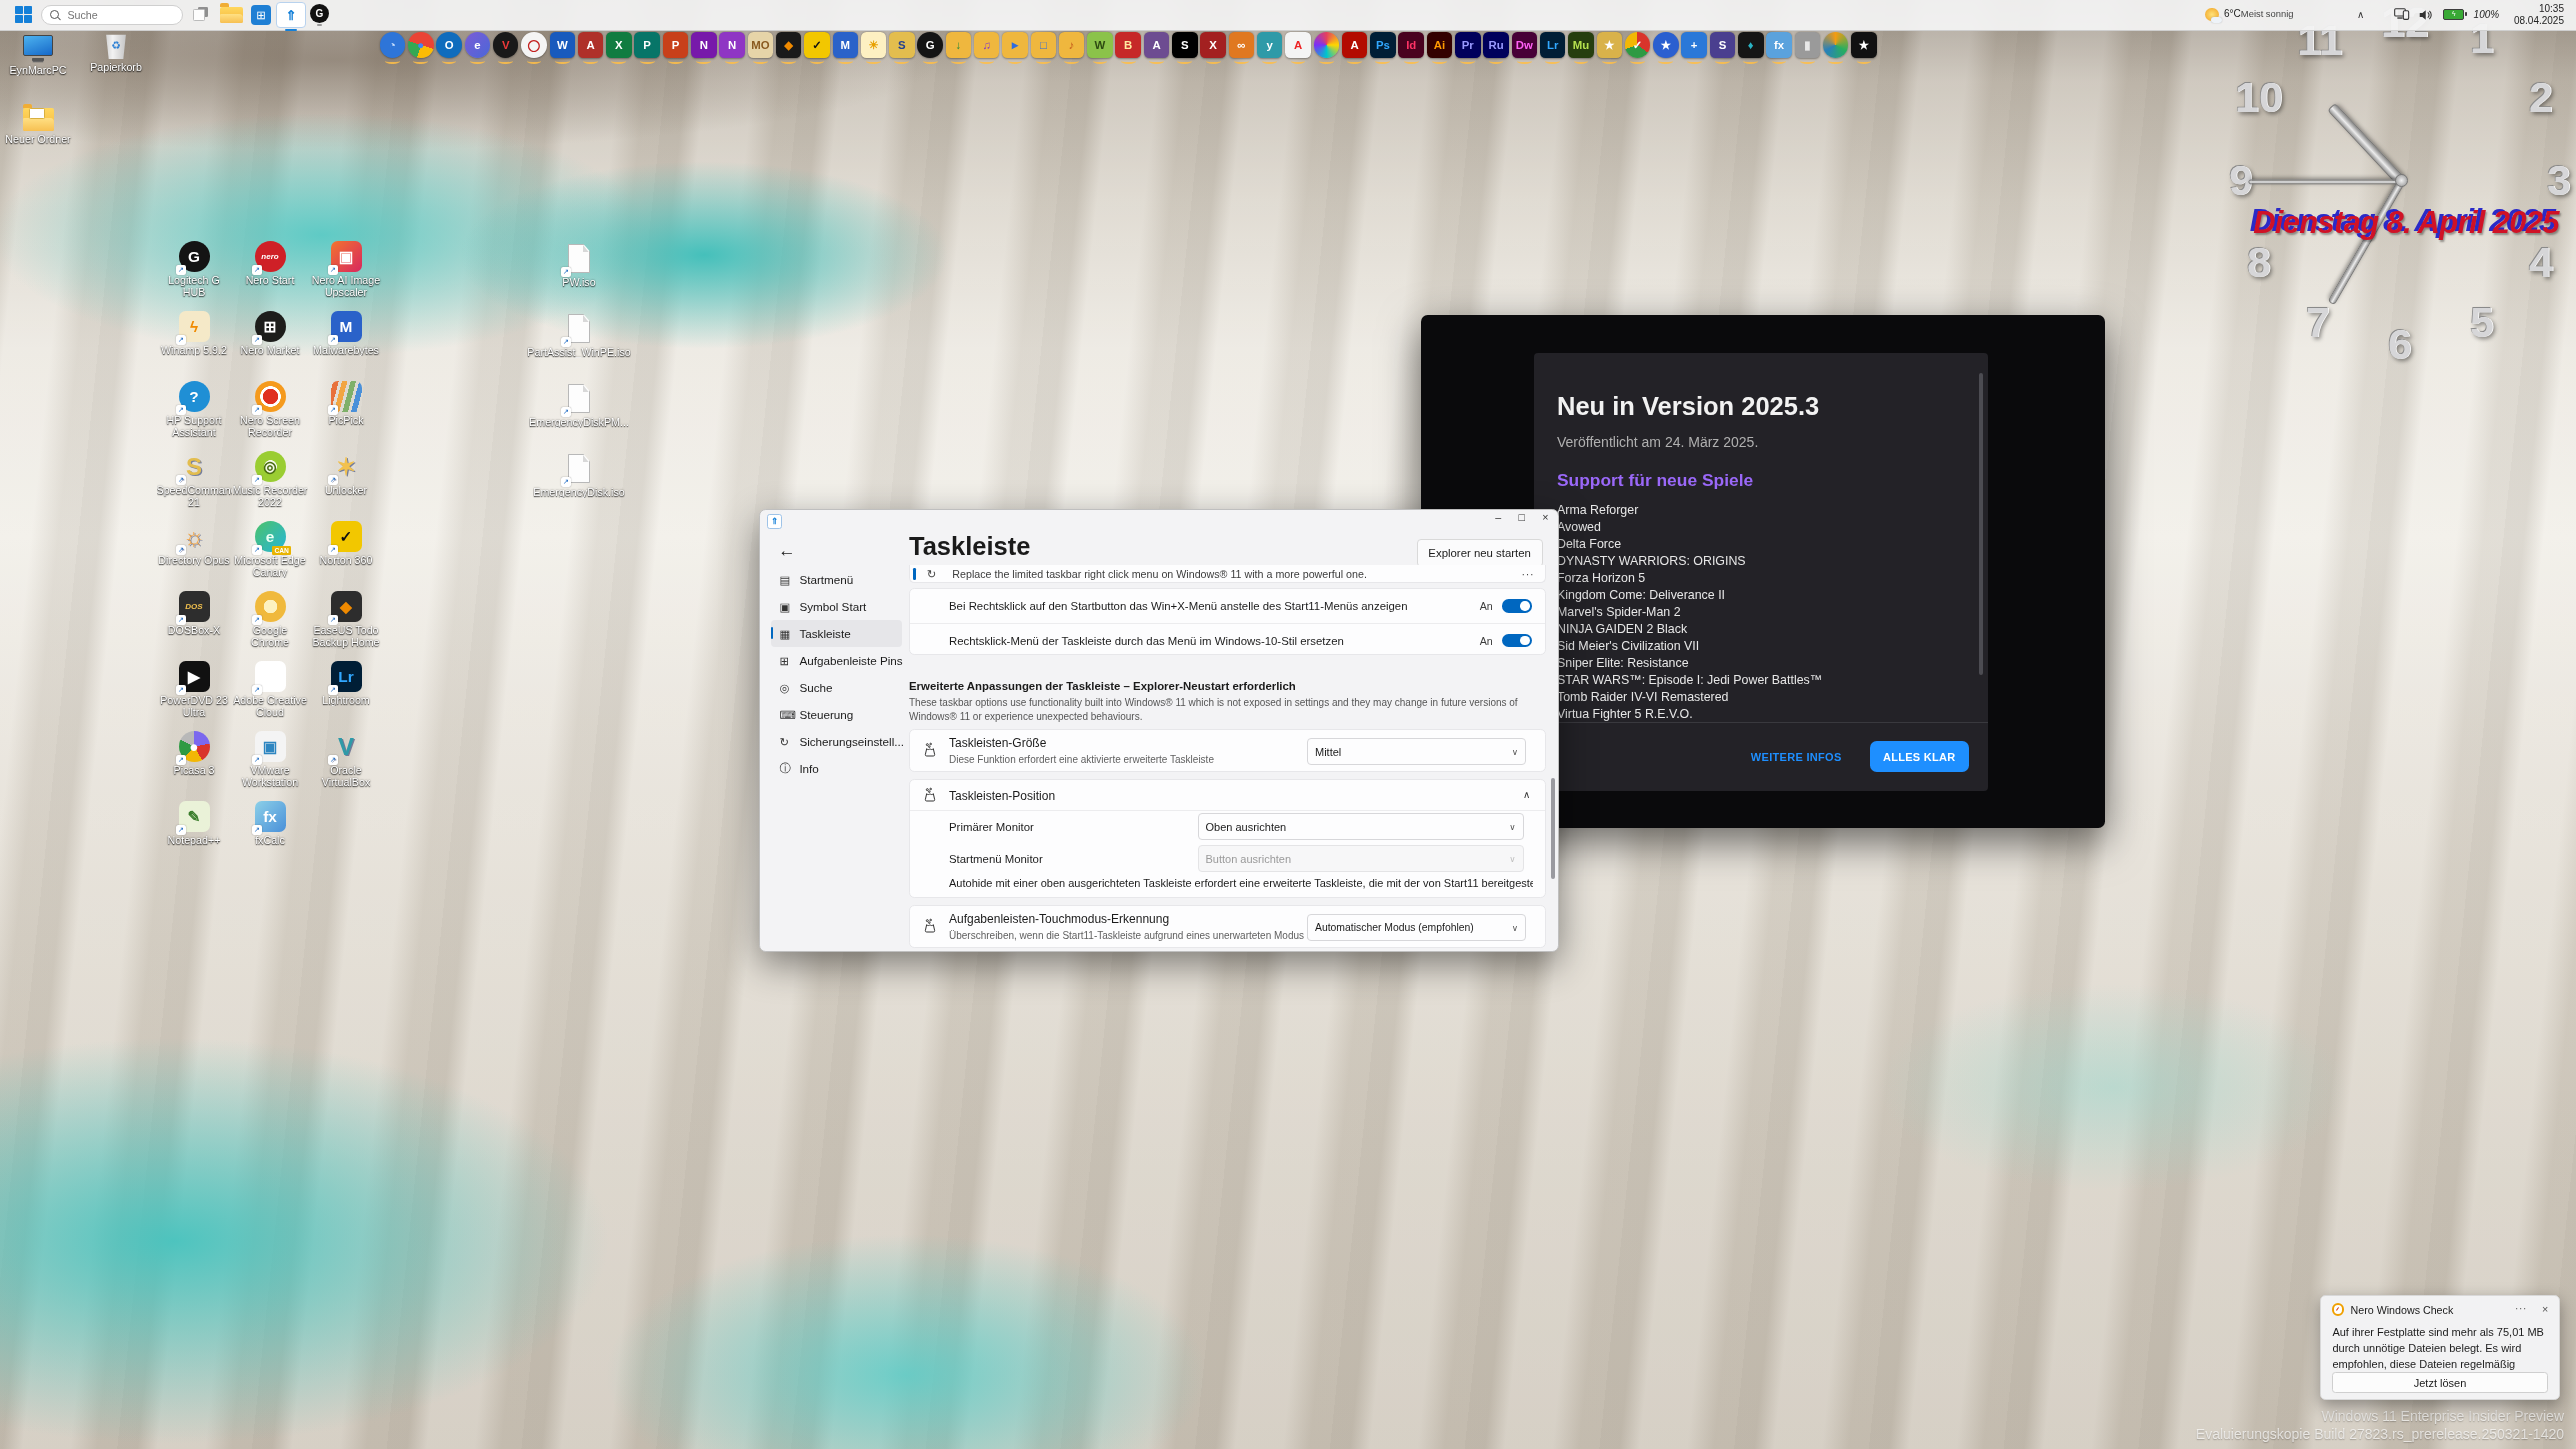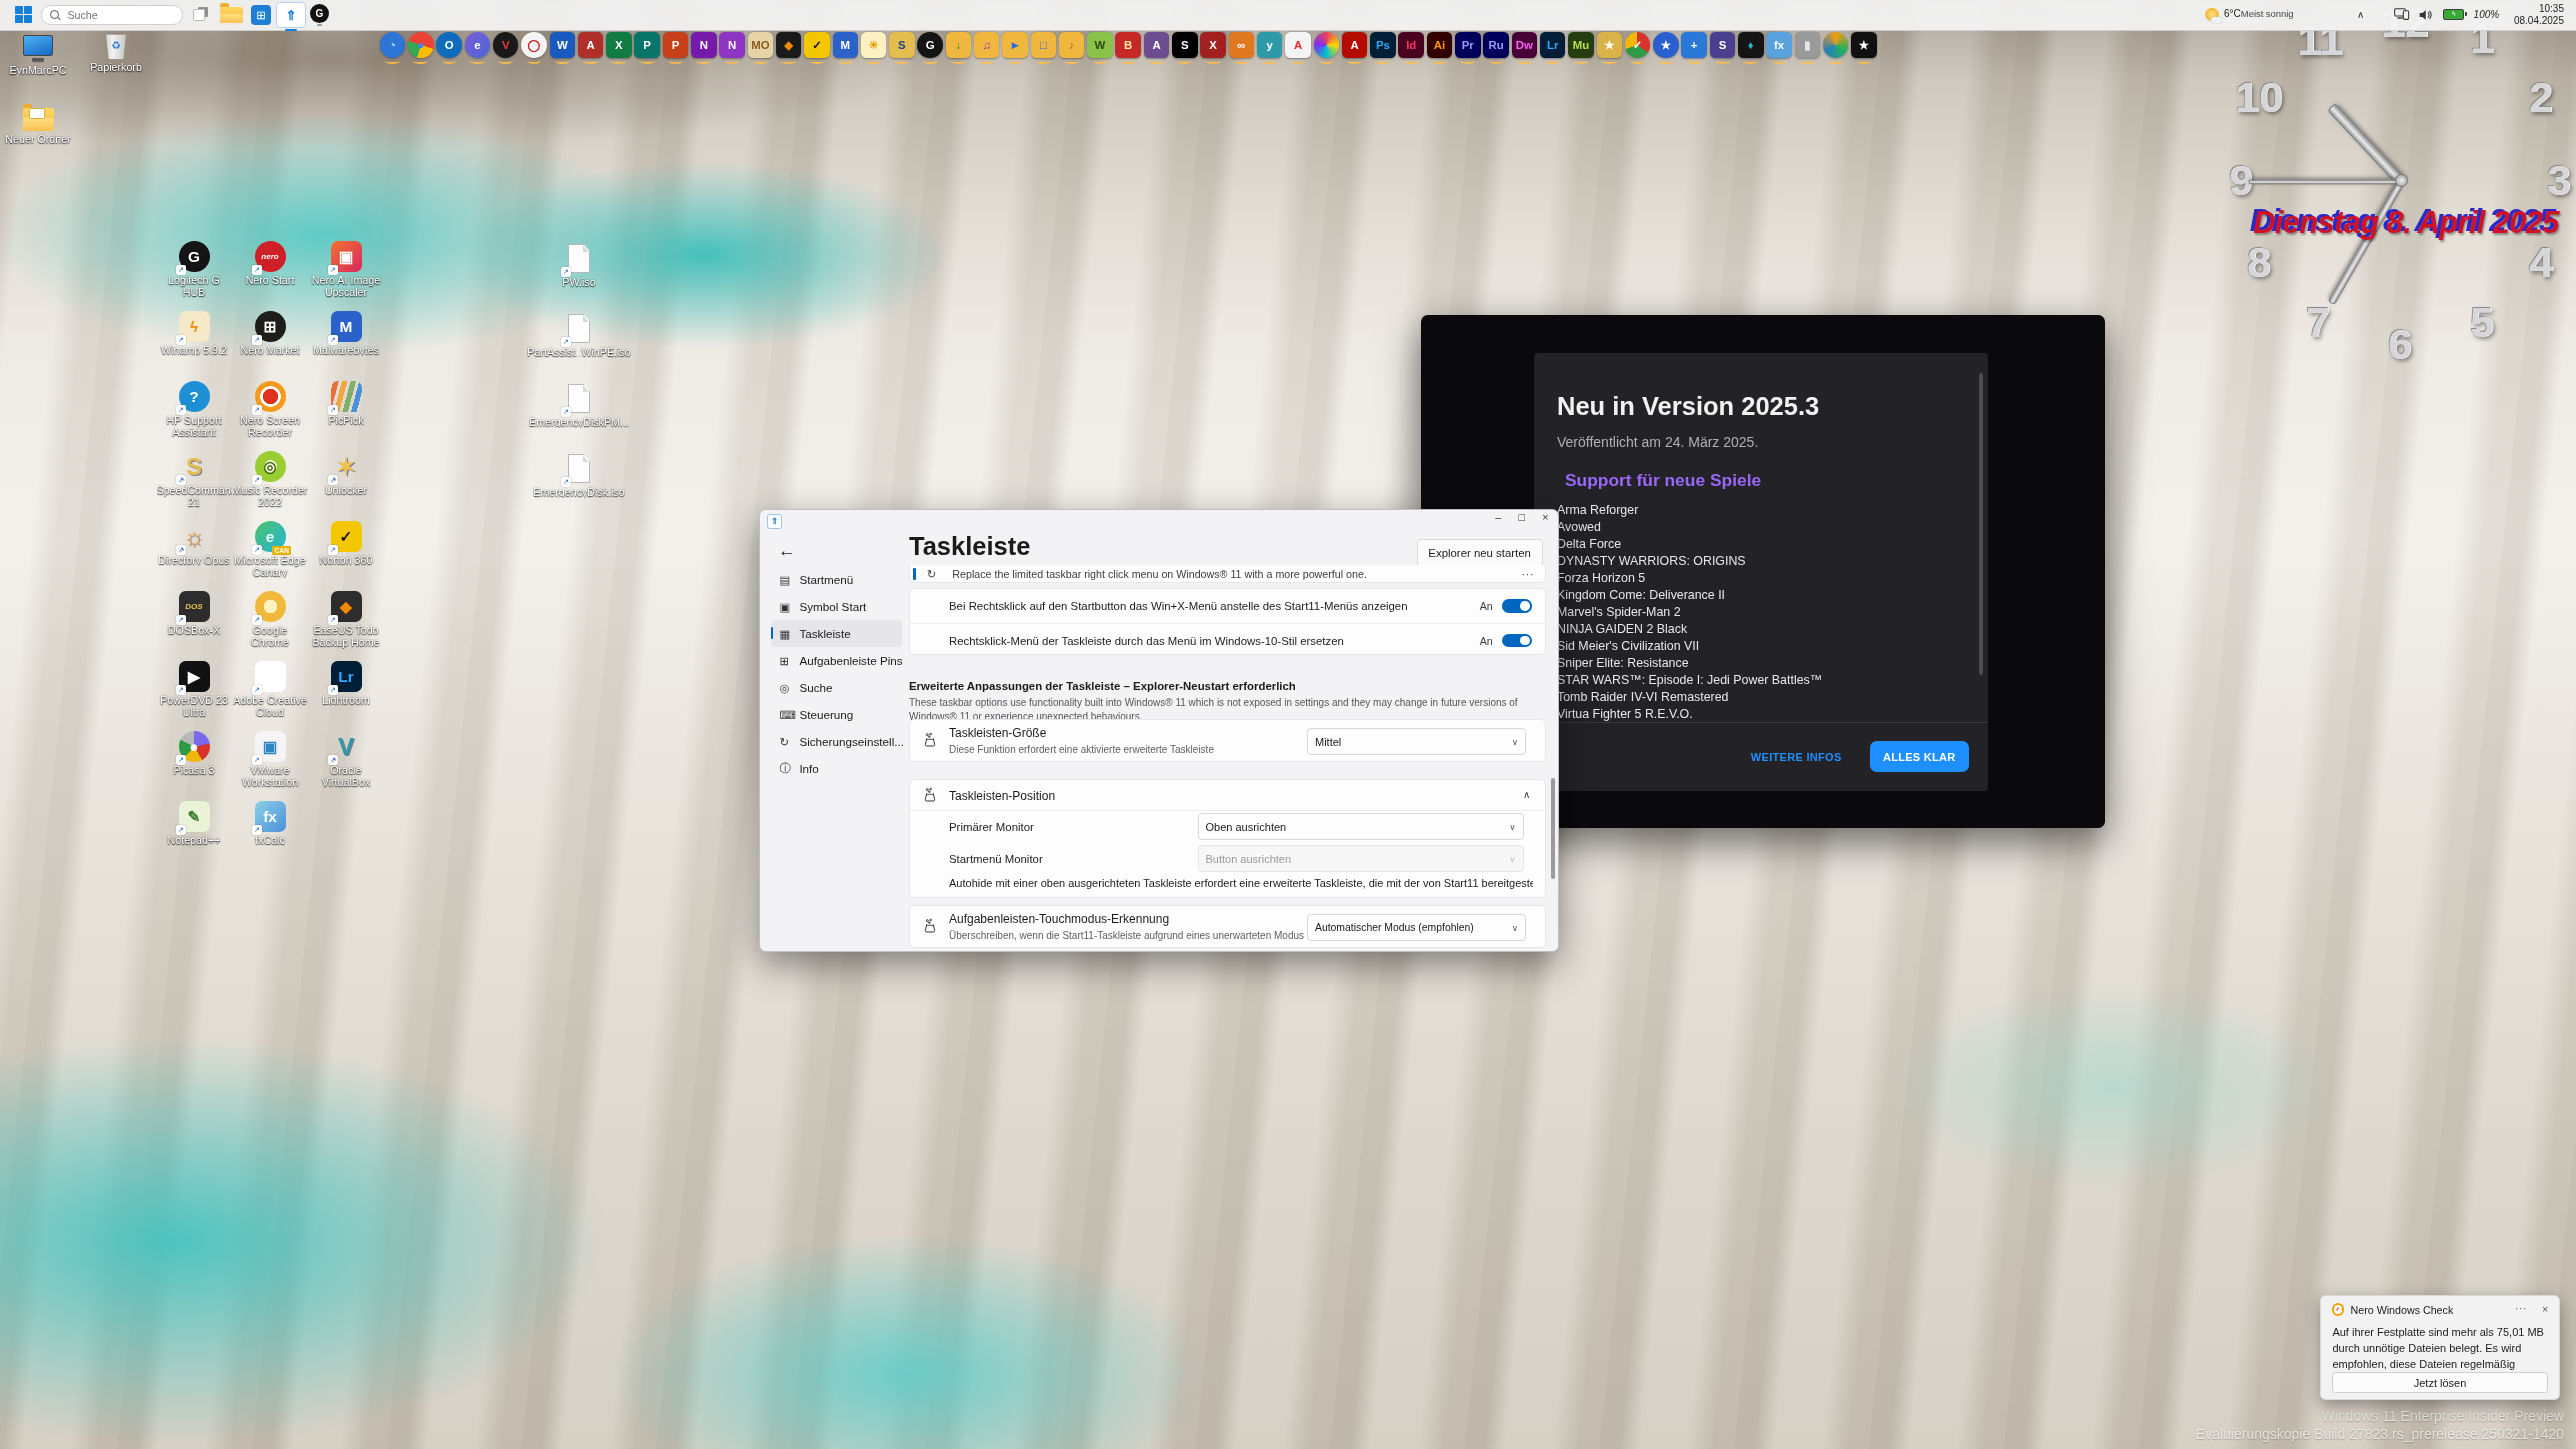--- a/index.html
+++ b/index.html
@@ -114,21 +114,21 @@
   #hintcard .hmore{margin-left:auto;margin-right:10.7px;color:#444;font-size:10.7px;letter-spacing:0.7px;}
   #togglecard{top:78px;height:67px;}
   .trow{height:34px;display:flex;align-items:center;padding:0 13.4px 0 39px;font-size:11.4px;color:#1b1b1b;box-sizing:border-box;}
   .trow + .trow{border-top:0.7px solid #ececee;}
   .tlabel{flex:1;}
   .tstate{font-size:10.7px;color:#3c3c3c;margin-right:9.4px;}
   .tgl{position:relative;width:29.5px;height:13.4px;background:#0067c0;border-radius:6.7px;flex:0 0 auto;}
   .tgl .knob{position:absolute;right:2px;top:2px;width:9.4px;height:9.4px;border-radius:50%;background:#fff;}
   #adv-heading{position:absolute;left:149px;top:170px;font-size:11.4px;font-weight:700;color:#1a1a1a;}
   #adv-desc{position:absolute;left:149px;top:186px;width:636px;font-size:10px;line-height:14px;color:#565656;}
-  #sizecard{top:209px;height:43px;}
+  #sizecard{top:219px;height:43px;}
   .flask{position:absolute;left:12px;top:12px;}
   .rowlabel{position:absolute;left:39px;top:6px;font-size:12px;color:#1b1b1b;}
   .rowsub{position:absolute;left:39px;top:24px;font-size:10px;color:#5f5f5f;white-space:nowrap;overflow:hidden;max-width:376px;}
   .dd{position:absolute;right:19px;top:8px;width:219px;height:27px;background:#fdfdfe;border:0.7px solid #d7d7da;border-radius:4px;display:flex;align-items:center;justify-content:space-between;padding:0 7px;box-sizing:border-box;font-size:11px;color:#1b1b1b;}
   .dd .chev{color:#555;font-size:8.7px;}
   .dd.dis{background:#f7f7f8;border-color:#e4e4e6;color:#9a9a9a;}
   .dd.dis .chev{color:#c0c0c0;}
   #poscard{top:269px;height:119px;}
   #poscard .header{position:relative;height:29.5px;}
   #poscard .collapse{position:absolute;right:14.8px;top:9.4px;font-size:10px;color:#333;}
@@ -138,21 +138,21 @@
   .prow .dd{top:2.7px;right:21.5px;width:326px;}
   #posnote{position:absolute;left:39px;top:97px;width:584px;font-size:11px;color:#1b1b1b;white-space:nowrap;overflow:hidden;}
   #touchcard{top:395px;height:43px;}
   #touchcard .dd{font-size:10.4px;}
   #set-scroll{position:absolute;right:3.4px;top:268px;width:3.4px;height:101px;background:#9a9aa0;border-radius:2px;}
   
   #win-new{position:absolute;left:1421px;top:315px;width:684px;height:513px;background:#0a0a0c;border-radius:6.7px;box-shadow:0 13.4px 40px rgba(0,0,0,.55);z-index:40;}
   #new-inner{position:absolute;left:113px;top:38px;width:454px;height:438px;background:#232227;border-radius:4px;}
   #new-title{position:absolute;left:23px;top:39px;font-size:25.5px;font-weight:600;color:#f2f2f2;}
   #new-date{position:absolute;left:23px;top:81px;font-size:14px;color:#b0b0b0;}
-  #new-heading{position:absolute;left:23px;top:117px;font-size:17.4px;font-weight:700;color:#9a68f8;margin-left:8px;}
+  #new-heading{position:absolute;left:23px;top:117px;font-size:17.4px;font-weight:700;color:#9a68f8;}
   #game-list{position:absolute;left:23px;top:149px;list-style:none;margin:0;padding:0;}
   #game-list li{font-size:12.4px;line-height:17px;color:#e8e8e8;white-space:nowrap;}
   #new-divider{position:absolute;left:0;right:0;top:369px;border-top:0.7px solid #39393e;}
   #new-footer{position:absolute;right:19px;top:388px;display:flex;align-items:center;gap:28px;}
   #more-info{font-size:11px;font-weight:700;letter-spacing:0.3px;color:#1e8fff;}
   #ok-btn{height:31px;padding:0 13.4px;background:#1e8fff;border-radius:6.7px;color:#fff;font-size:11px;font-weight:700;letter-spacing:0.3px;display:flex;align-items:center;}
   #new-scroll{position:absolute;right:5.4px;top:20px;width:4px;height:302px;background:#4c4c52;border-radius:2px;}
   
   #toast{position:absolute;left:2320px;top:1295px;width:238px;height:103px;background:#f2f2f3;border:0.7px solid #d8d8d8;border-radius:5.4px;box-shadow:0 5.4px 16px rgba(0,0,0,.35);z-index:70;}
   #toast .gauge{position:absolute;left:10.7px;top:7.4px;width:8.7px;height:8.7px;border-radius:50%;background:#fff;border:2px solid #f0a000;}

